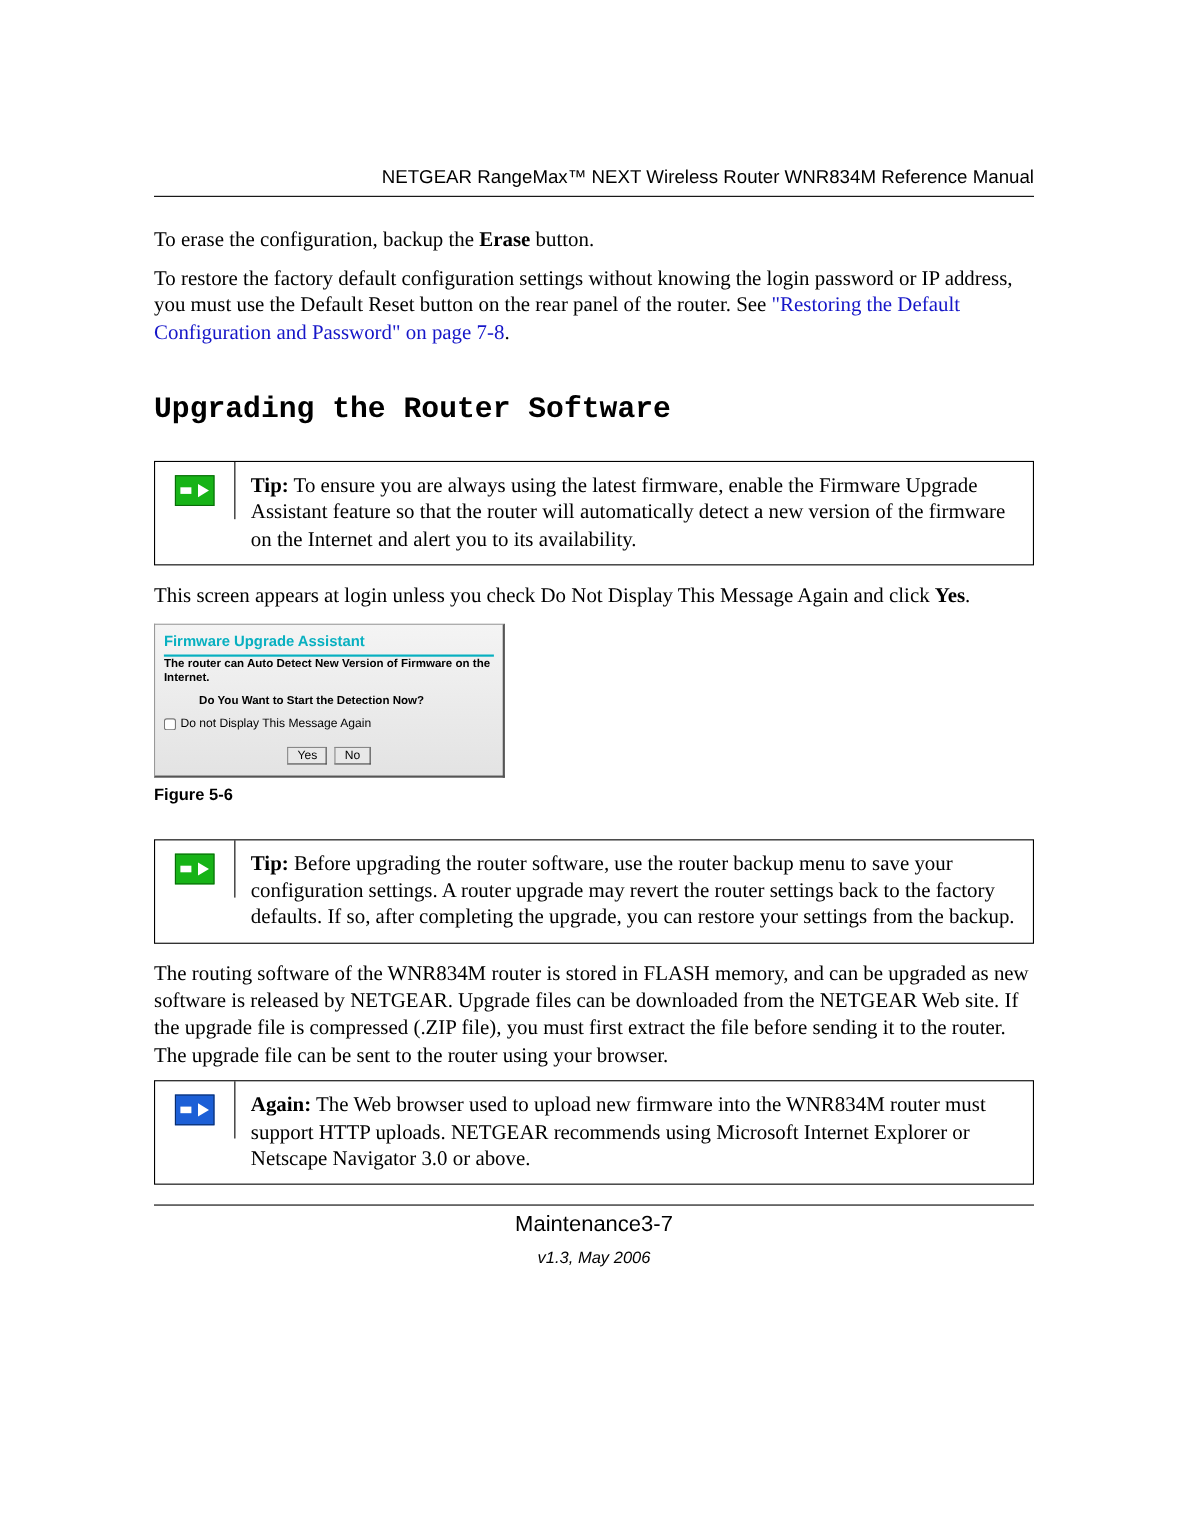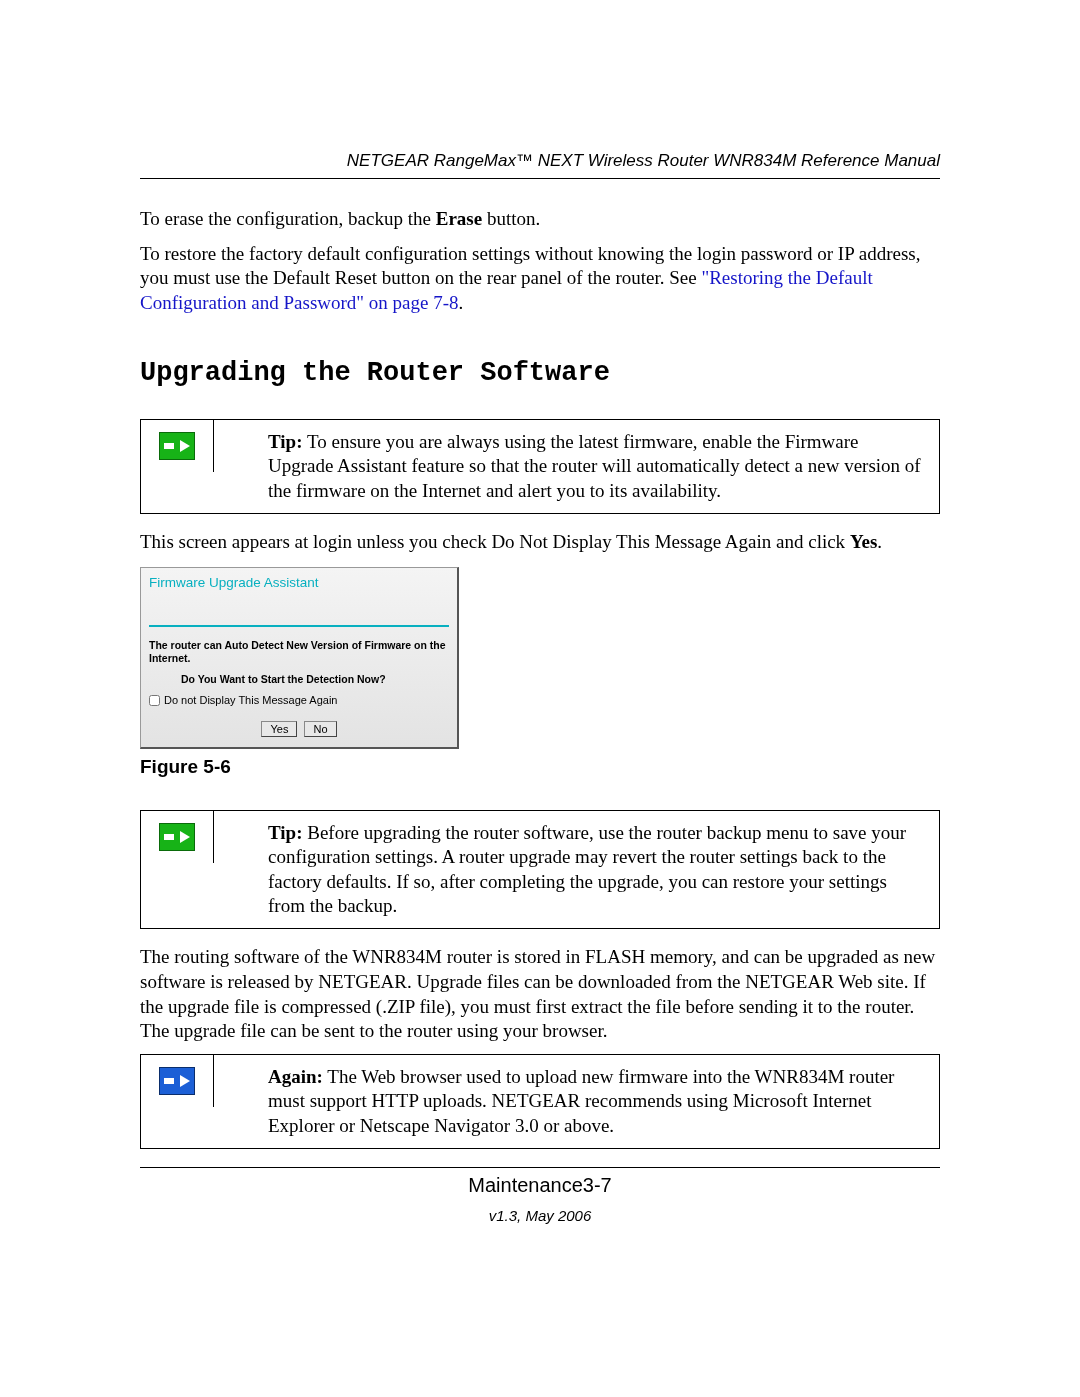--- a/index.html
+++ b/index.html
@@ -12,21 +12,20 @@
   }
   .page {
     box-sizing: border-box;
     width: 1080px;
     padding: 150px 140px 60px 140px;
     font-size: 19px;
     line-height: 1.3;
   }
   .running-header {
     text-align: right;
-    font-style: italic;
     font-family: Arial, Helvetica, sans-serif;
     font-size: 17px;
     padding-bottom: 6px;
     border-bottom: 1.5px solid #000;
     margin-bottom: 28px;
   }
   .para {
     margin: 0 0 10px 0;
   }
   .link {
@@ -39,21 +38,20 @@
     font-size: 27px;
     margin: 40px 0 28px 0;
   }
   .callout {
     border: 1px solid #000;
     margin: 10px 0 16px 0;
   }
   .callout-row {
     display: flex;
     align-items: flex-start;
-    gap: 40px;
   }
   .callout-icon-cell {
     width: 56px;
     border-right: 1px solid #000;
     padding: 12px 8px;
     display: flex;
     justify-content: center;
     align-items: flex-start;
   }
   .callout-text {
@@ -106,25 +104,25 @@
     border: 1px solid #999;
     border-right: 2px solid #555;
     border-bottom: 2px solid #555;
     font-family: Arial, Helvetica, sans-serif;
     font-size: 11px;
     margin: 12px 0 6px 0;
     padding: 6px 8px 10px 8px;
   }
   .firmware-title {
     color: #08b0c0;
-    font-weight: normal;
+    font-weight: bold;
     font-size: 13.5px;
     border-bottom: 2px solid #08b0c0;
-    padding-bottom: 34px;
-    margin-bottom: 12px;
+    padding-bottom: 4px;
+    margin-bottom: 0;
   }
   .fw-line1 {
     font-weight: bold;
     font-size: 10.5px;
     line-height: 1.25;
     margin-bottom: 8px;
   }
   .fw-line2 {
     font-weight: bold;
     font-size: 10.5px;
@@ -150,21 +148,21 @@
     background: #e8e8e8;
     border: 1px solid #888;
     border-right-color:#444;
     border-bottom-color:#444;
     margin: 0 2px;
     font-family: Arial, Helvetica, sans-serif;
   }
   .figure-label {
     font-family: Arial, Helvetica, sans-serif;
     font-weight: bold;
-    font-size: 19px;
+    font-size: 15px;
     margin: 6px 0 30px 0;
   }
   .footer-rule {
     border-top: 1.5px solid #000;
     margin-top: 18px;
     padding-top: 4px;
     display: flex;
     justify-content: center;
     font-family: Arial, Helvetica, sans-serif;
     font-size: 20px;

